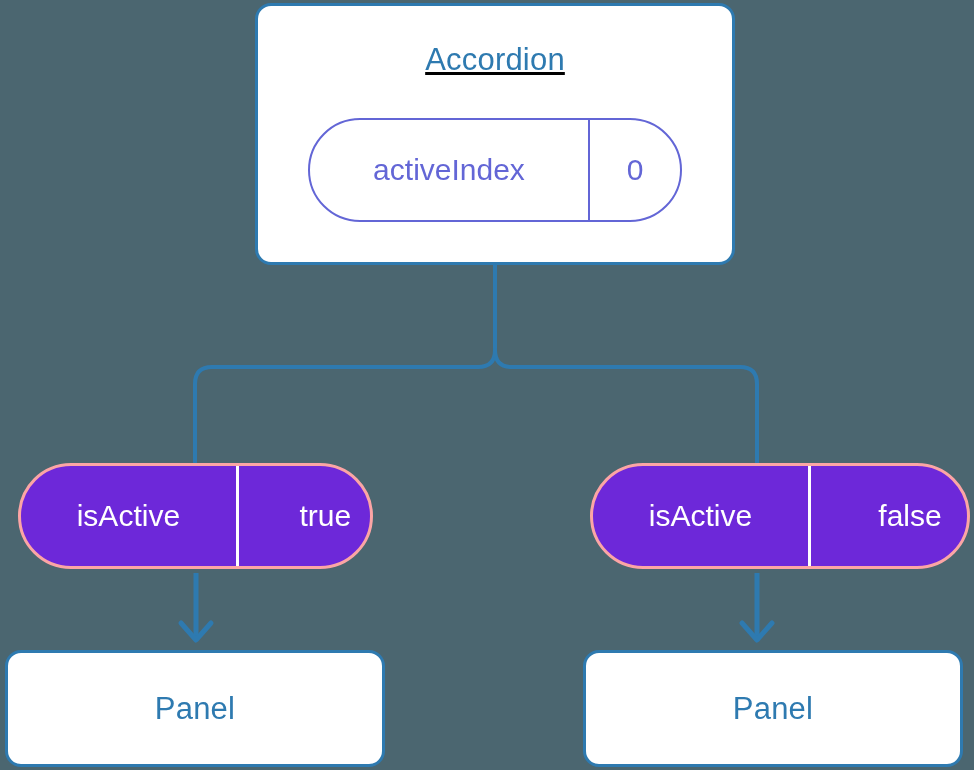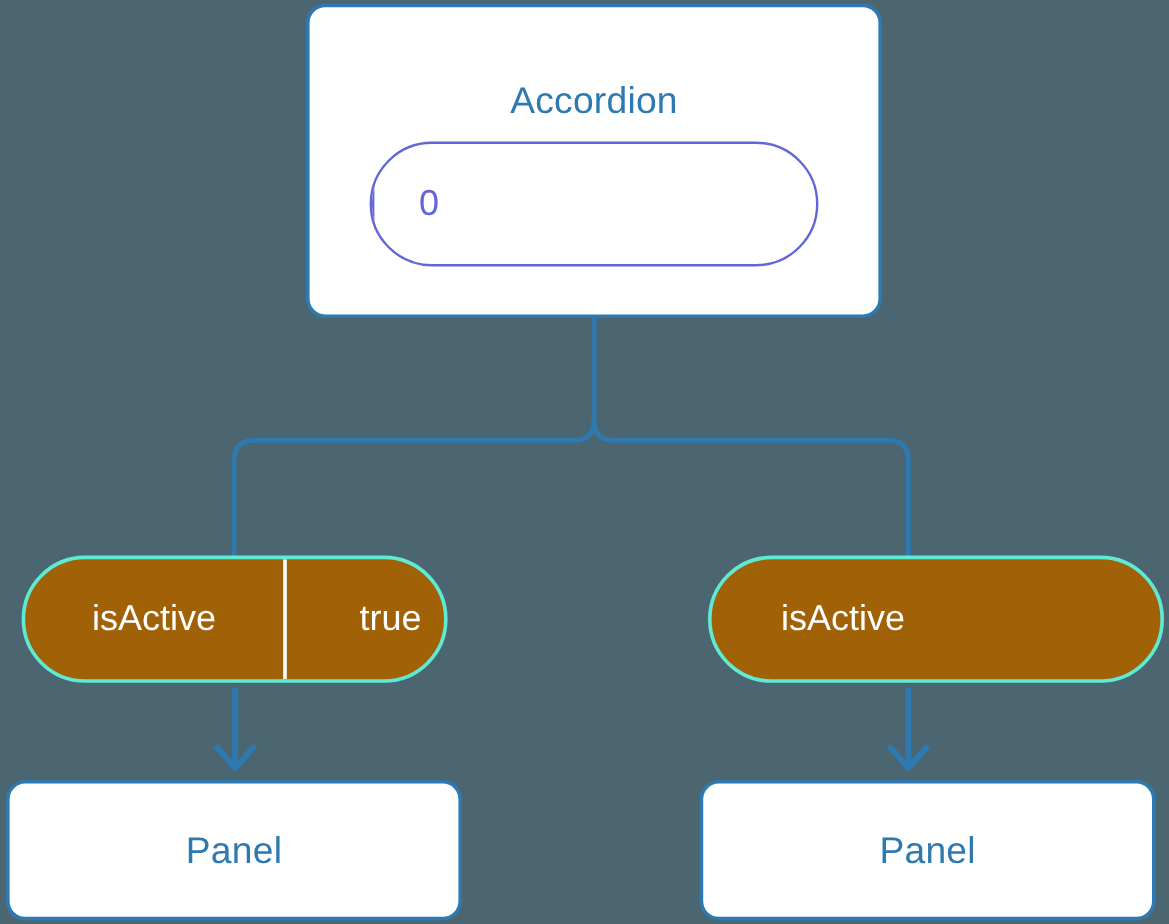--- a/index.html
+++ b/index.html
@@ -49,21 +49,22 @@
     letter-spacing: 0.2px;
     white-space: nowrap;
   }
 
   #node-accordion {
     left: 255px;
     top: 3px;
     width: 480px;
     height: 262px;
     justify-content: flex-start;
-    padding-top: 60px;
+    padding-top: 36px;
+    text-decoration: underline;
   }
   #node-panel-left {
     left: 5px;
     top: 650px;
     width: 380px;
     height: 117px;
     justify-content: center;
   }
   #node-panel-right {
     left: 583px;
@@ -101,22 +102,22 @@
   .pill-outline .pill-value {
     color: #6366d6;
     font-size: 30px;
   }
   .pill-outline .pill-value {
     border-left: 2px solid #6366d6;
   }
 
   
   .pill-filled {
-    background: #a16207;
-    border: 3px solid #5eead4;
+    background: #6d28d9;
+    border: 3px solid #fca5a5;
   }
   .pill-filled .pill-key,
   .pill-filled .pill-value {
     color: #ffffff;
     font-size: 30px;
   }
   .pill-filled .pill-value {
     border-left: 3px solid #ffffff;
     padding-left: 42px;
   }
@@ -163,33 +164,35 @@
 
     <line x1="757" y1="573" x2="757" y2="640" stroke="#2e7ab0" stroke-width="5" stroke-linecap="butt"></line>
     <polyline points="742,623 757,640 772,623" fill="none" stroke="#2e7ab0" stroke-width="5" stroke-linecap="round" stroke-linejoin="round"></polyline>
   </svg>
 
   <div class="card" id="node-accordion">
     <div class="card-title">Accordion</div>
   </div>
 
   <div class="pill pill-outline" id="pill-active-index">
+    <div class="pill-key">activeIndex</div>
     <div class="pill-value">0</div>
   </div>
 
   <div class="pill pill-filled" id="pill-is-active-left">
     <div class="pill-key">isActive</div>
     <div class="pill-value">true</div>
   </div>
 
   <div class="card" id="node-panel-left">
     <div class="card-title">Panel</div>
   </div>
 
   <div class="pill pill-filled" id="pill-is-active-right">
     <div class="pill-key">isActive</div>
+    <div class="pill-value">false</div>
   </div>
 
   <div class="card" id="node-panel-right">
     <div class="card-title">Panel</div>
   </div>
 
 </div>
 
 </body></html>

